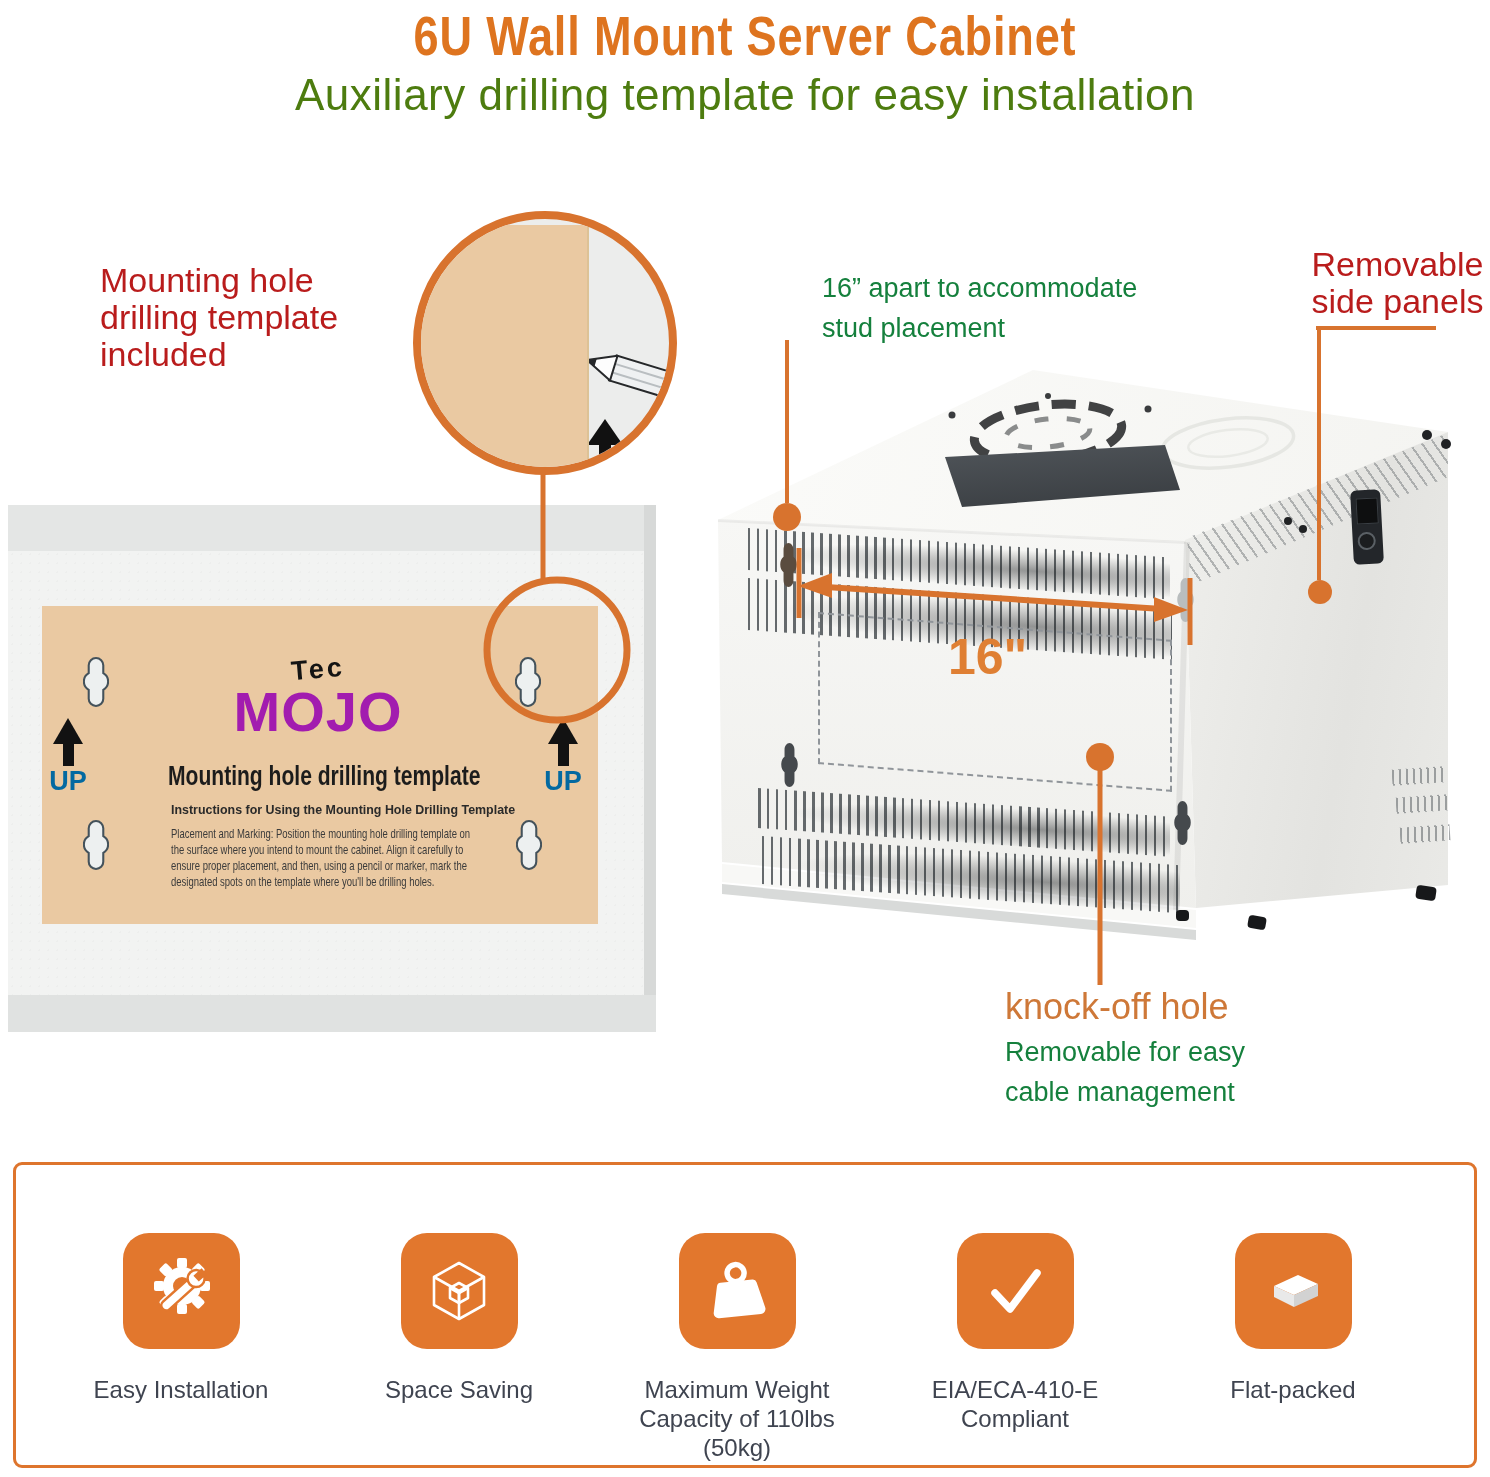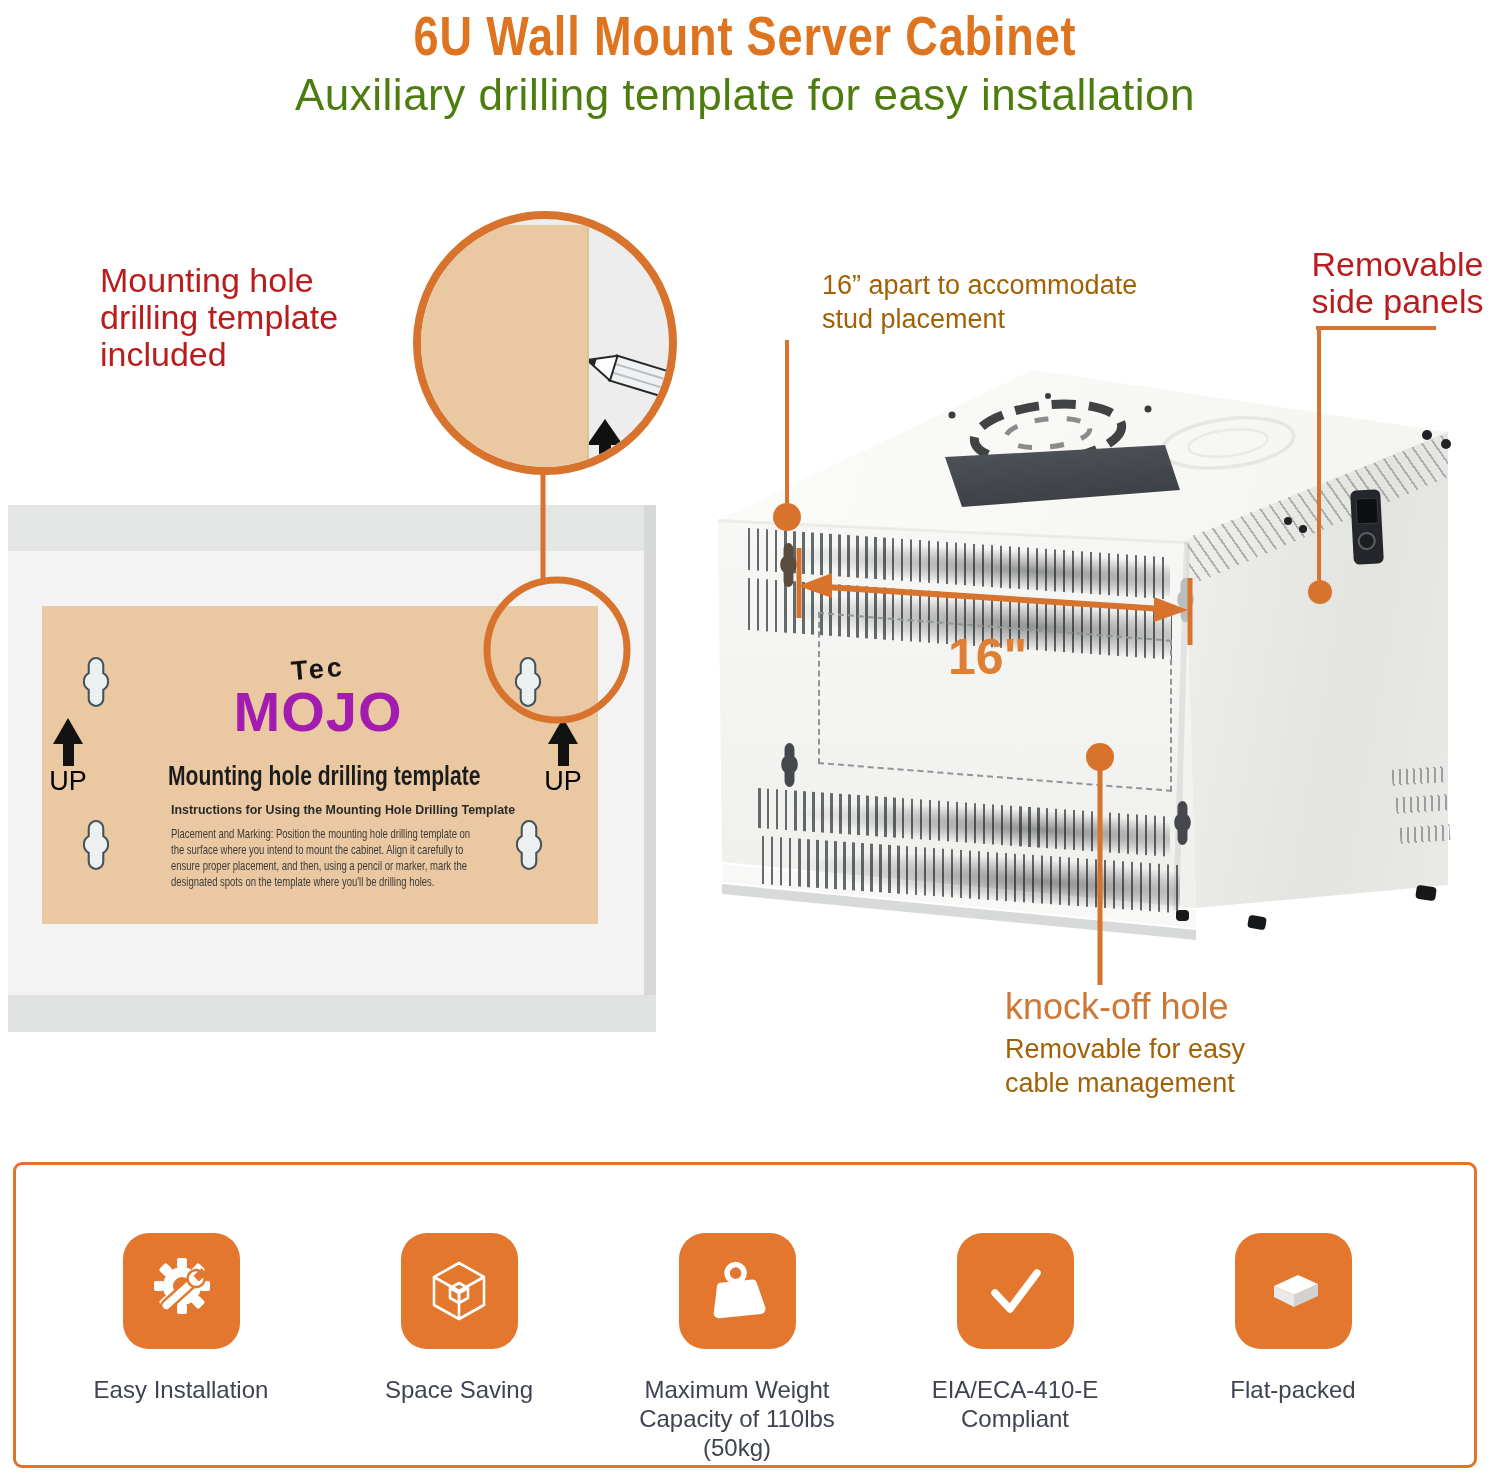--- a/index.html
+++ b/index.html
@@ -11,36 +11,36 @@
 
   
   .title{top:4px;left:50%;transform:translateX(-50%) scaleX(.82);transform-origin:center top;
          font-size:55px;font-weight:800;color:#DE741F;white-space:nowrap;letter-spacing:1px}
   .subtitle{top:70px;left:50%;transform:translateX(-50%);font-size:44px;font-weight:400;
             color:#4d7c0f;white-space:nowrap;letter-spacing:.5px}
 
   
   .ann-big{font-size:34px;line-height:37px;color:#b91c1c}
   .ann-title{font-size:36px;color:#CE7838}
-  .ann-desc{font-size:27px;line-height:34px;color:#a16207}
+  .ann-desc{font-size:27px;line-height:40px;color:#15803d}
 
   
   .board-face{left:8px;top:505px;width:646px;height:527px;background:#f2f3f2;
     background-image:radial-gradient(rgba(0,0,0,.02) 1px,transparent 1px);background-size:9px 9px}
   .board-topbevel{left:8px;top:505px;width:646px;height:46px;background:#e4e6e5}
   .board-bottombevel{left:8px;top:995px;width:648px;height:37px;background:#e0e2e1}
   .board-rightedge{left:644px;top:505px;width:12px;height:527px;background:#d7d9d8}
   .sheet{left:42px;top:606px;width:556px;height:318px;background:#EAC9A2}
   .kh{position:absolute;width:26px;height:52px}
   .kh-sheet{fill:#edf0f0;stroke:#44525b;stroke-width:2}
   .khc{position:absolute;width:17px;height:48px}
   .up-tri{position:absolute;width:0;height:0;border-left:15px solid transparent;
           border-right:15px solid transparent;border-bottom:26px solid #121212}
   .up-stem{position:absolute;width:11px;height:22px;background:#121212}
-  .up-txt{position:absolute;font-size:27px;font-weight:400;color:#000000;width:44px;text-align:center}
+  .up-txt{position:absolute;font-size:27px;font-weight:700;color:#0369a1;width:44px;text-align:center}
   .logo-top{font-size:27px;font-weight:700;letter-spacing:3px;color:#141414;transform:rotate(-5deg)}
   .logo-main{font-size:56px;font-weight:800;letter-spacing:1px;color:#a21caf;margin-top:-6px}
   .sheet-heading{left:126px;top:155px;font-size:27px;font-weight:700;color:#1c1c1c;
                  transform:scaleX(.78);transform-origin:left top;white-space:nowrap}
   .sheet-subheading{left:129px;top:196px;font-size:13.5px;font-weight:700;color:#2a2a2a;
                     transform:scaleX(.92);transform-origin:left top;white-space:nowrap}
   .sheet-body{left:129px;top:220px;width:428px;font-size:13px;line-height:16px;color:#3b3b3b;
               transform:scaleX(.73);transform-origin:left top}
 
   

